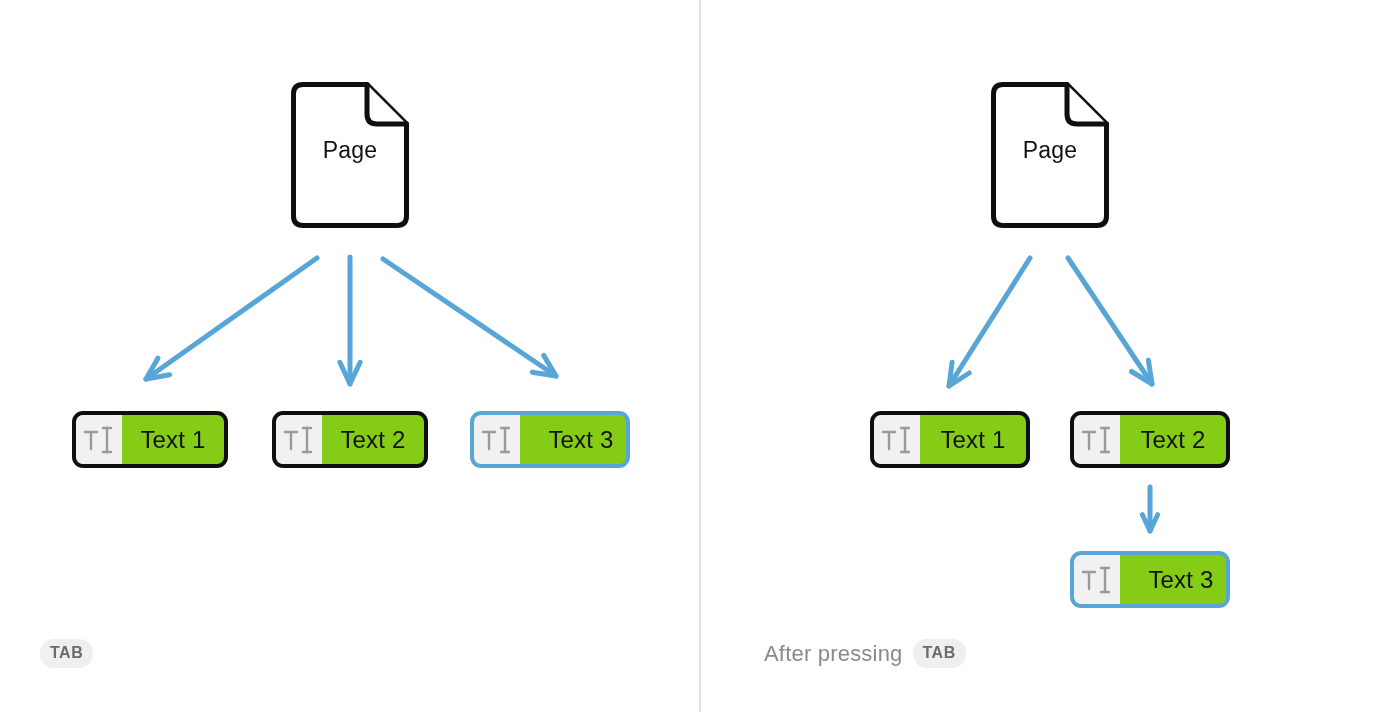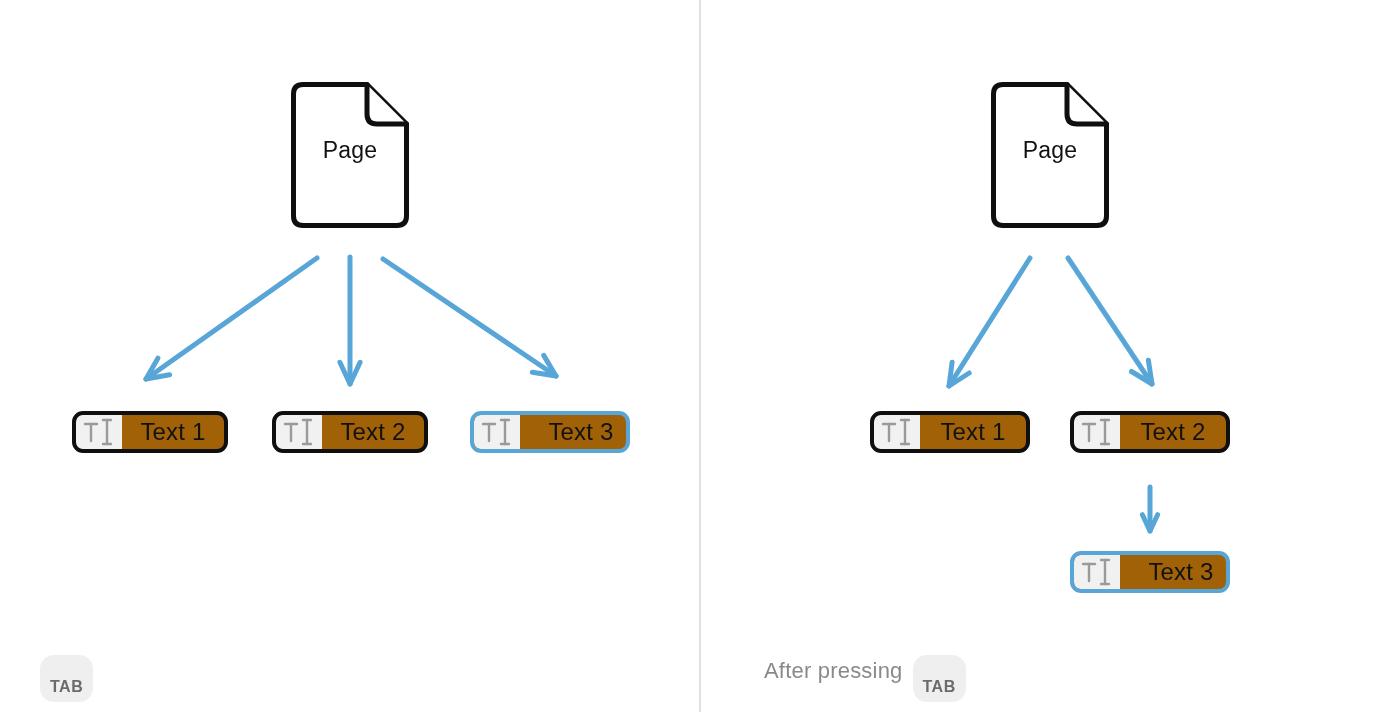--- a/index.html
+++ b/index.html
@@ -48,25 +48,25 @@
     align-items: center;
     justify-content: center;
     font-size: 23px;
     font-weight: 500;
     color: var(--label-black, #111111);
     letter-spacing: 0.2px;
   }
   
   .tblock {
     position: absolute;
-    height: 42px;
+    height: 57px;
     box-sizing: border-box;
     border: 4px solid var(--box-border, #0f0f0f);
     border-radius: 11px;
-    background: #a16207;
+    background: #84cc16;
     display: flex;
     align-items: stretch;
     overflow: hidden;
   }
   .tblock.hl {
     border-color: var(--highlight-blue, #58a6d8);
     gap: 16px;
   }
   .ticon-wrap {
     width: 46px;
@@ -105,23 +105,22 @@
     color: var(--caption-gray, #8a8a8a);
     letter-spacing: 0.2px;
   }
   .pill {
     display: inline-block;
     background: var(--pill-bg, #efefef);
     color: var(--pill-text, #6b6b6b);
     font-size: 16px;
     font-weight: bold;
     letter-spacing: 0.5px;
-    padding: 23px 10px 6px 10px;
+    padding: 5px 10px 6px 10px;
     border-radius: 14px;
-    margin-top: 16px;
   }
   .doc-outline {
     stroke: var(--box-border, #0f0f0f);
     stroke-width: 5;
     fill: #ffffff;
     stroke-linejoin: round;
     stroke-linecap: round;
   }
 </style>
 </head>

